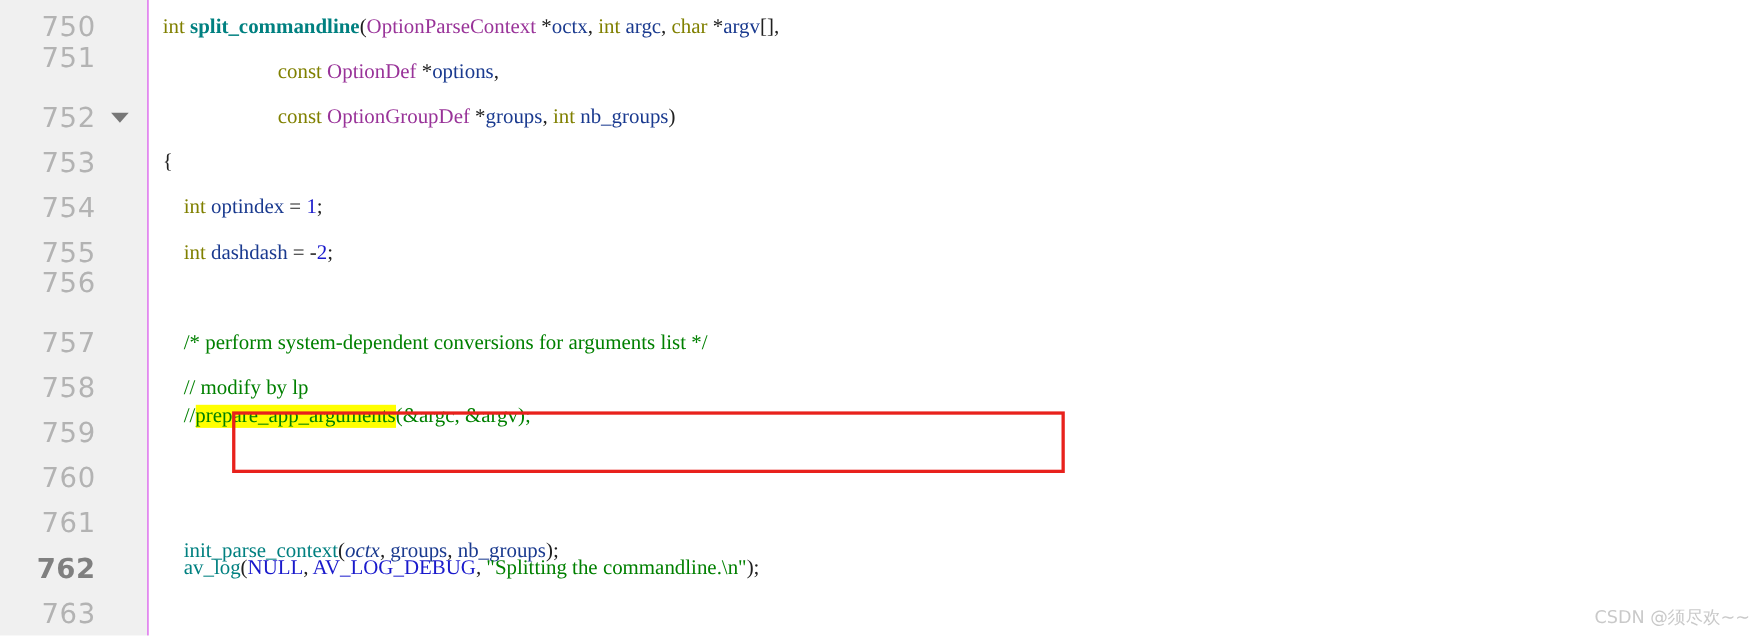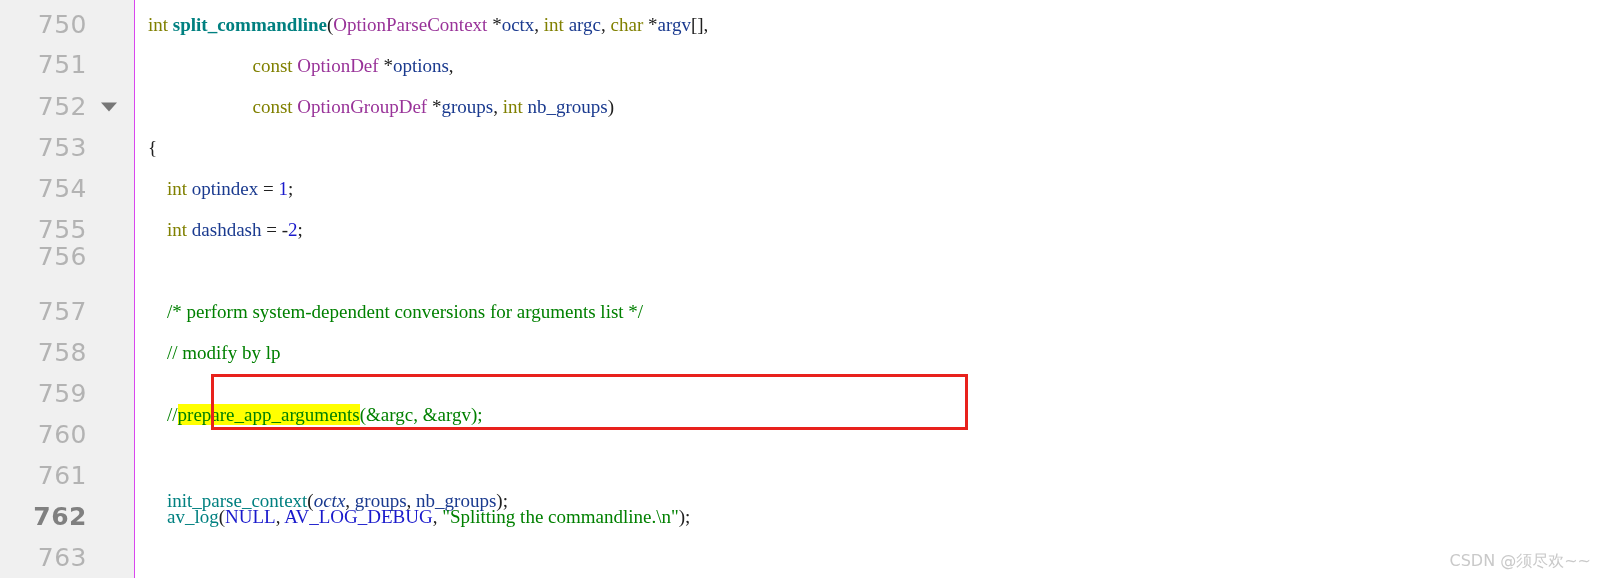--- a/index.html
+++ b/index.html
@@ -112,21 +112,21 @@
 </style>
 </head>
 <body>
 
 <div id="editor">
 
   <div id="gutter">
       <div class="gutter-row" style="top: 4px;">
         <span class="ln">750</span>
       </div>
-      <div class="gutter-row" style="top: 44px; padding-left: 20px;">
+      <div class="gutter-row" style="top: 32px; padding-left: 20px;">
         <span class="ln">751</span>
       </div>
       <div class="gutter-row" style="top: 86px;">
         <span class="ln">752</span>
         <span class="fold"></span>
       </div>
       <div class="gutter-row" style="top: 127px;">
         <span class="ln">753</span>
       </div>
       <div class="gutter-row" style="top: 168px;">
@@ -164,21 +164,21 @@
   <div id="code">
       <div class="code-row" style="top: 4px;"><span class="kw">int</span><span class="punct"> </span><span class="fnb">split_commandline</span><span class="punct">(</span><span class="type">OptionParseContext</span><span class="punct"> *</span><span class="ident">octx</span><span class="punct">, </span><span class="kw">int</span><span class="punct"> </span><span class="ident">argc</span><span class="punct">, </span><span class="kw">char</span><span class="punct"> *</span><span class="ident">argv</span><span class="punct">[],</span></div>
       <div class="code-row" style="top: 45px;"><span class="punct">                      </span><span class="kw">const</span><span class="punct"> </span><span class="type">OptionDef</span><span class="punct"> *</span><span class="ident">options</span><span class="punct">,</span></div>
       <div class="code-row" style="top: 86px;"><span class="punct">                      </span><span class="kw">const</span><span class="punct"> </span><span class="type">OptionGroupDef</span><span class="punct"> *</span><span class="ident">groups</span><span class="punct">, </span><span class="kw">int</span><span class="punct"> </span><span class="ident">nb_groups</span><span class="punct">)</span></div>
       <div class="code-row" style="top: 127px;"><span class="punct">{</span></div>
       <div class="code-row" style="top: 168px;"><span class="punct">    </span><span class="kw">int</span><span class="punct"> </span><span class="ident">optindex</span><span class="punct"> = </span><span class="num">1</span><span class="punct">;</span></div>
       <div class="code-row" style="top: 209px;"><span class="punct">    </span><span class="kw">int</span><span class="punct"> </span><span class="ident">dashdash</span><span class="punct"> = </span><span class="punct">-</span><span class="num">2</span><span class="punct">;</span></div>
       <div class="code-row" style="top: 250px;"></div>
       <div class="code-row" style="top: 291px;"><span class="punct">    </span><span class="cmt">/* perform system-dependent conversions for arguments list */</span></div>
       <div class="code-row" style="top: 332px;"><span class="punct">    </span><span class="cmt">// modify by lp</span></div>
-      <div class="code-row" style="top: 394px;"><span class="punct">    </span><span class="cmt">//</span><span class="cmt hl">prepare_app_arguments</span><span class="cmt">(&amp;argc, &amp;argv);</span></div>
+      <div class="code-row" style="top: 358px;"><span class="punct">    </span><span class="cmt">//</span><span class="cmt hl">prepare_app_arguments</span><span class="cmt">(&amp;argc, &amp;argv);</span></div>
       <div class="code-row" style="top: 414px;"></div>
       <div class="code-row" style="top: 480px;"><span class="punct">    </span><span class="fn">init_parse_context</span><span class="punct">(</span><span class="ident ital">octx</span><span class="punct">, </span><span class="ident">groups</span><span class="punct">, </span><span class="ident">nb_groups</span><span class="punct">);</span></div>
       <div class="code-row" style="top: 496px;"><span class="punct">    </span><span class="fn">av_log</span><span class="punct">(</span><span class="macro">NULL</span><span class="punct">, </span><span class="macro">AV_LOG_DEBUG</span><span class="punct">, </span><span class="str">"Splitting the commandline.\n"</span><span class="punct">);</span></div>
       <div class="code-row" style="top: 537px;"></div>
     </div>
 
   <div id="redbox"></div>
 
   <div id="watermark">CSDN @须尽欢~~</div>
 

